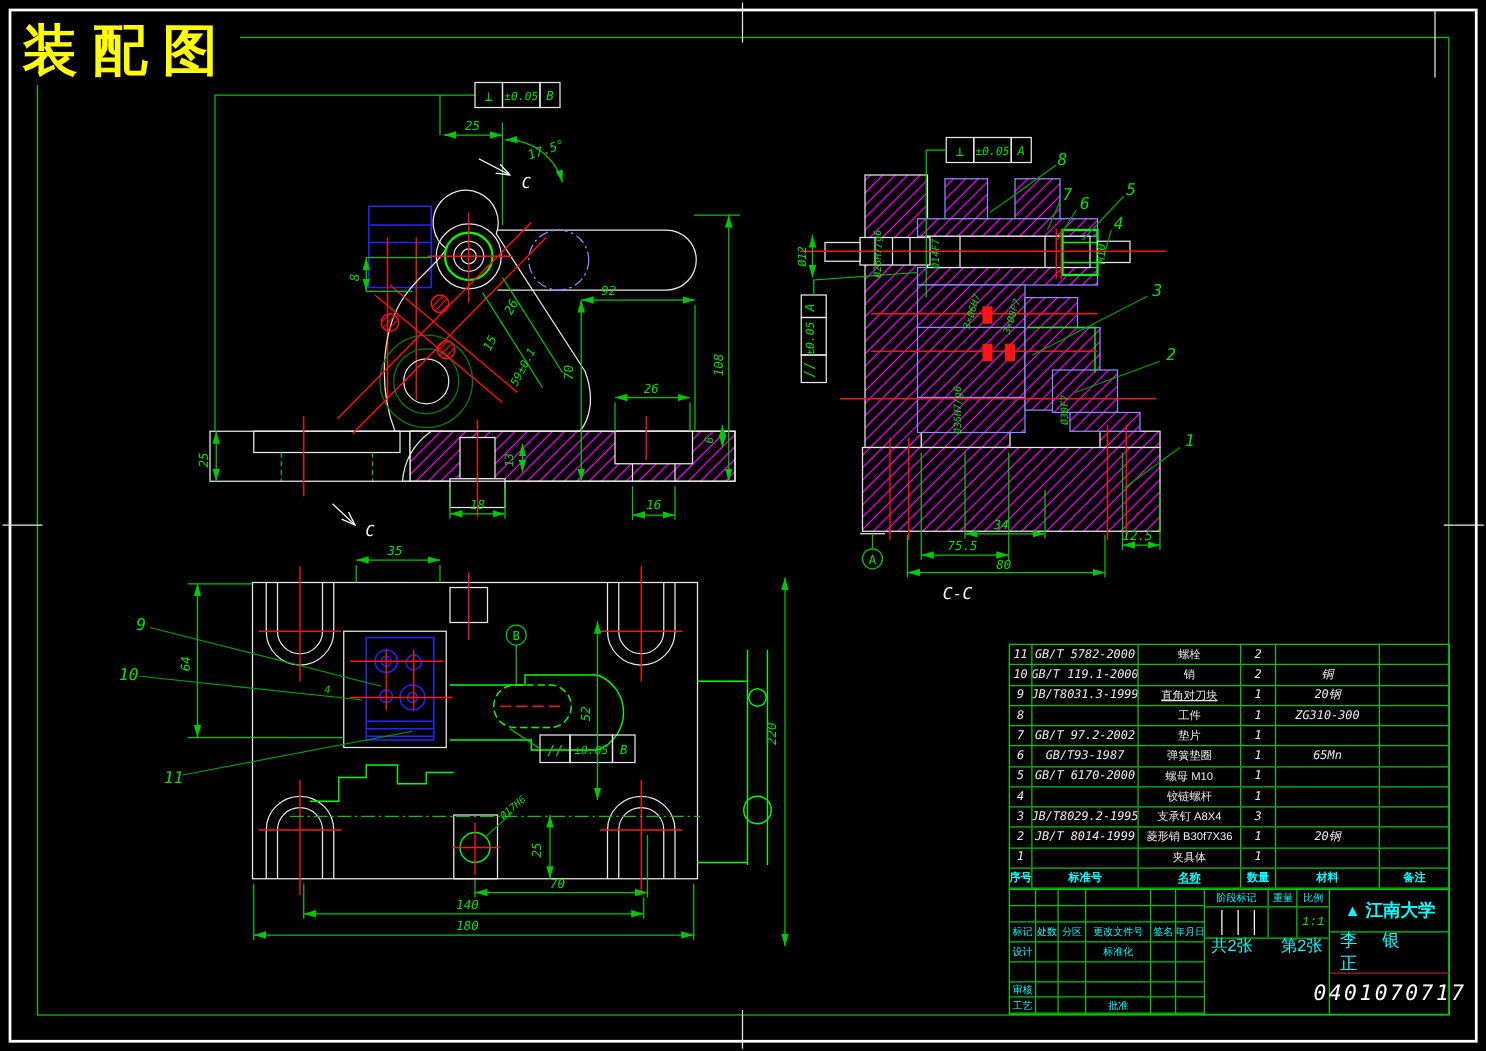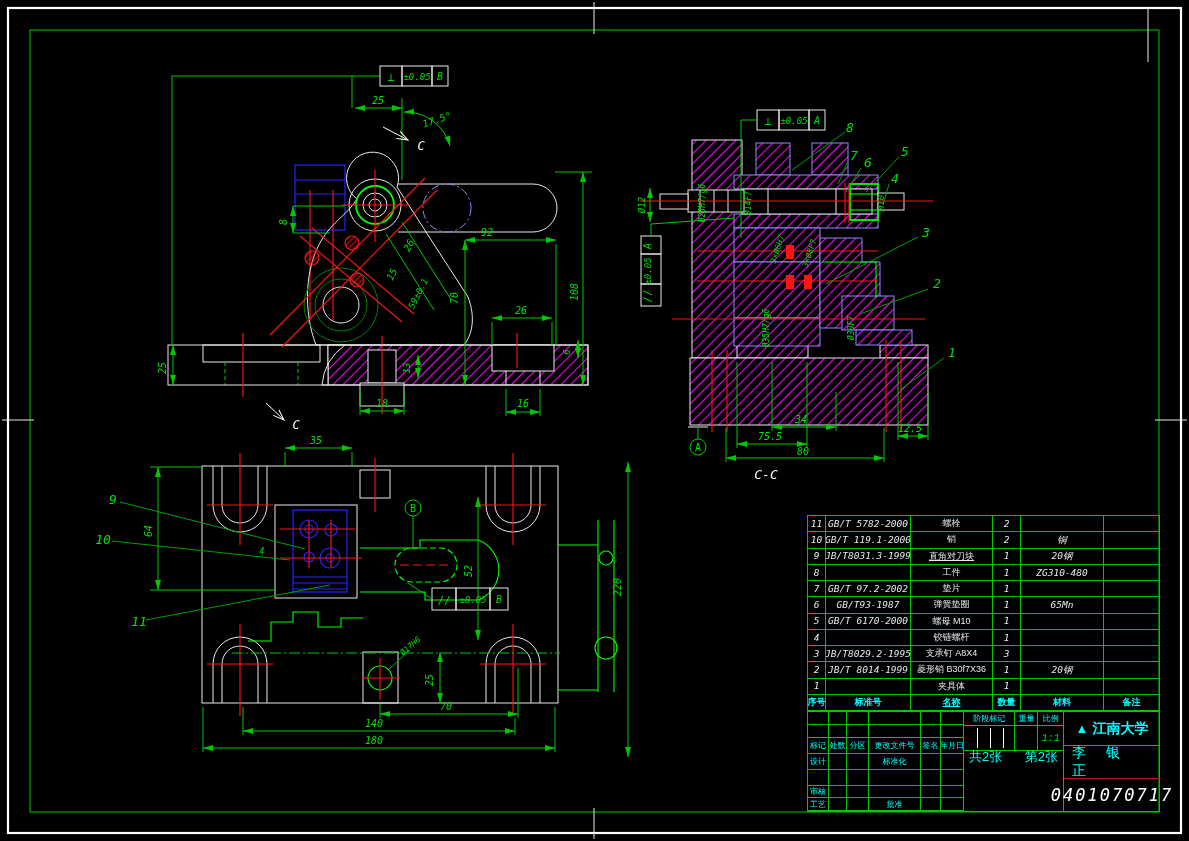--- a/index.html
+++ b/index.html
@@ -443,20 +443,21 @@
           <text x="374" y="744" class="t ">180</text>
           <text x="621" y="587" transform="rotate(-90 621 587)" class="t ">220</text>
           <text x="113" y="504" class="t co">9</text>
           <text x="103" y="544" class="t co">10</text>
           <text x="139" y="626" class="t co">11</text>
           <text x="413" y="512" class="t dat">B</text>
         </g>
   </g>
 </svg>
 
+<div id="big-title">装配图</div>
 
 <div id="parts-table">
       <div class="pt-row">
         <div class="pt-cell num" style="width: 18px;">11</div>
         <div class="pt-cell num" style="width: 85px;">GB/T 5782-2000</div>
         <div class="pt-cell" style="width: 82px;">螺栓</div>
         <div class="pt-cell num" style="width: 28px;">2</div>
         <div class="pt-cell num" style="width: 83px;"></div>
         <div class="pt-cell" style="width: 57px; flex: 1 1 0%;"></div>
       </div>
@@ -474,21 +475,21 @@
         <div class="pt-cell" style="width: 82px; text-decoration: underline;">直角对刀块</div>
         <div class="pt-cell num" style="width: 28px;">1</div>
         <div class="pt-cell num" style="width: 83px;">20钢</div>
         <div class="pt-cell" style="width: 57px; flex: 1 1 0%;"></div>
       </div>
       <div class="pt-row">
         <div class="pt-cell num" style="width: 18px;">8</div>
         <div class="pt-cell num" style="width: 85px;"></div>
         <div class="pt-cell" style="width: 82px;">工件</div>
         <div class="pt-cell num" style="width: 28px;">1</div>
-        <div class="pt-cell num" style="width: 83px;">ZG310-480</div>
+        <div class="pt-cell num" style="width: 83px;">ZG310-300</div>
         <div class="pt-cell" style="width: 57px; flex: 1 1 0%;"></div>
       </div>
       <div class="pt-row">
         <div class="pt-cell num" style="width: 18px;">7</div>
         <div class="pt-cell num" style="width: 85px;">GB/T 97.2-2002</div>
         <div class="pt-cell" style="width: 82px;">垫片</div>
         <div class="pt-cell num" style="width: 28px;">1</div>
         <div class="pt-cell num" style="width: 83px;"></div>
         <div class="pt-cell" style="width: 57px; flex: 1 1 0%;"></div>
       </div>

